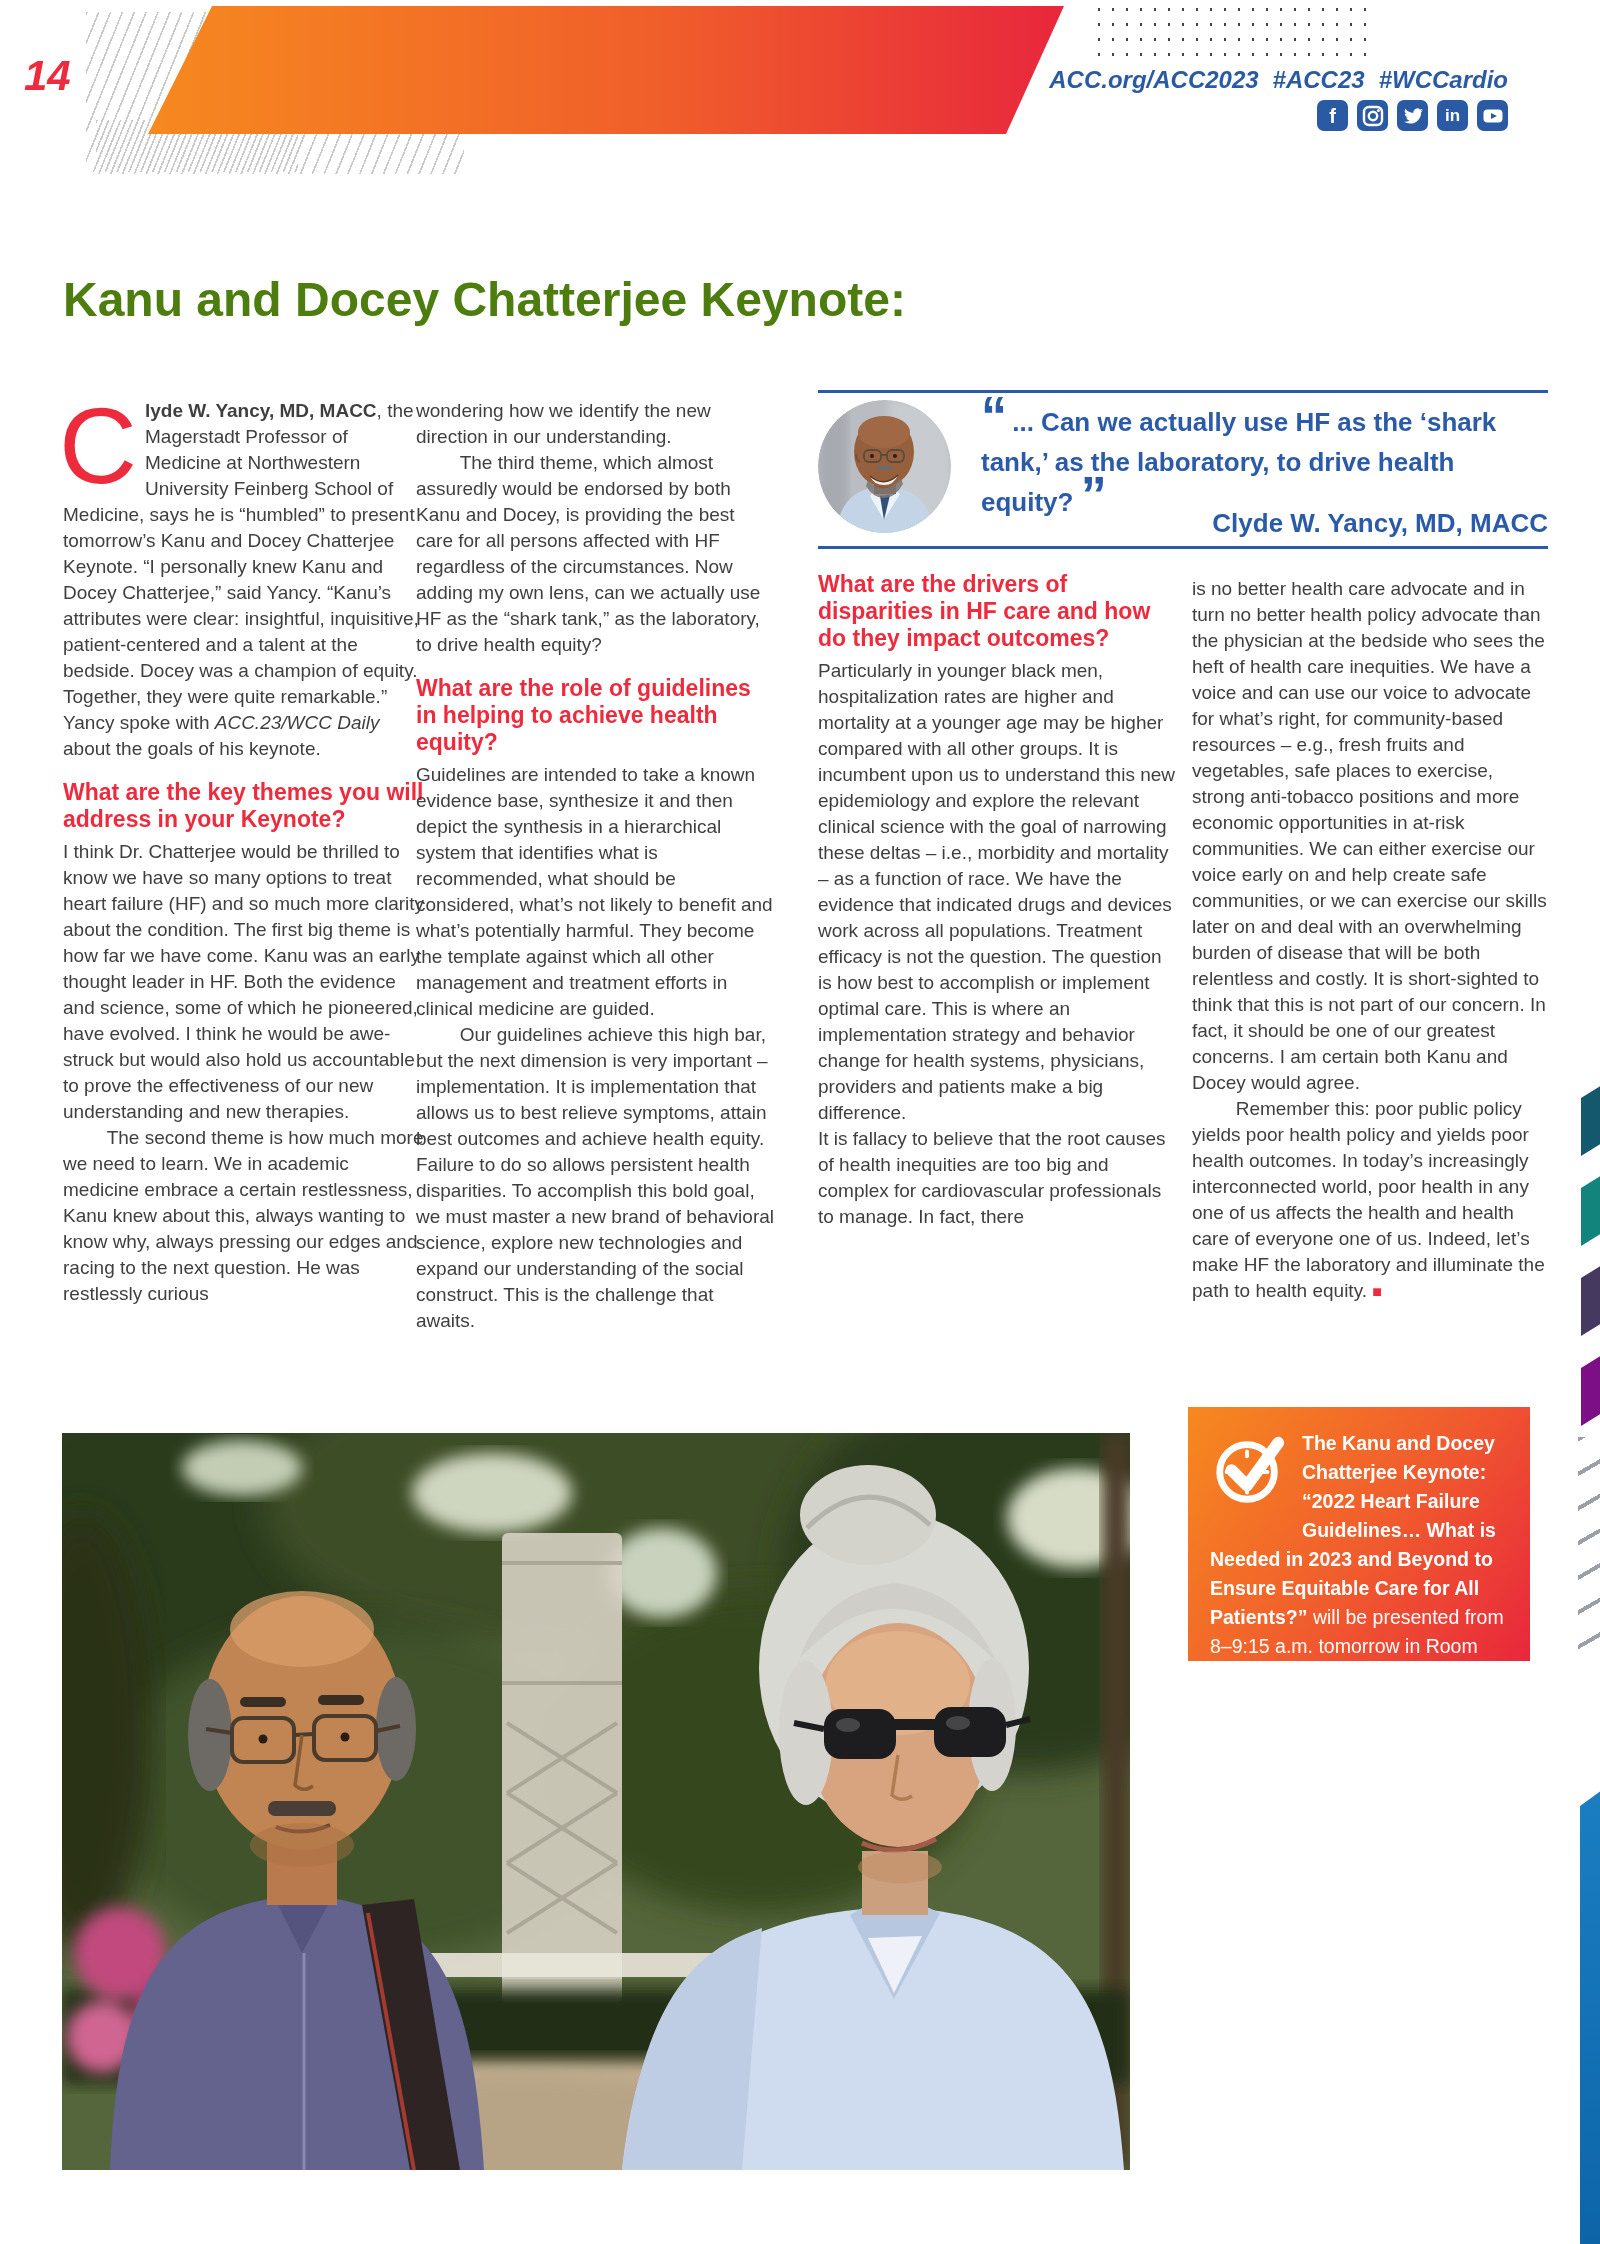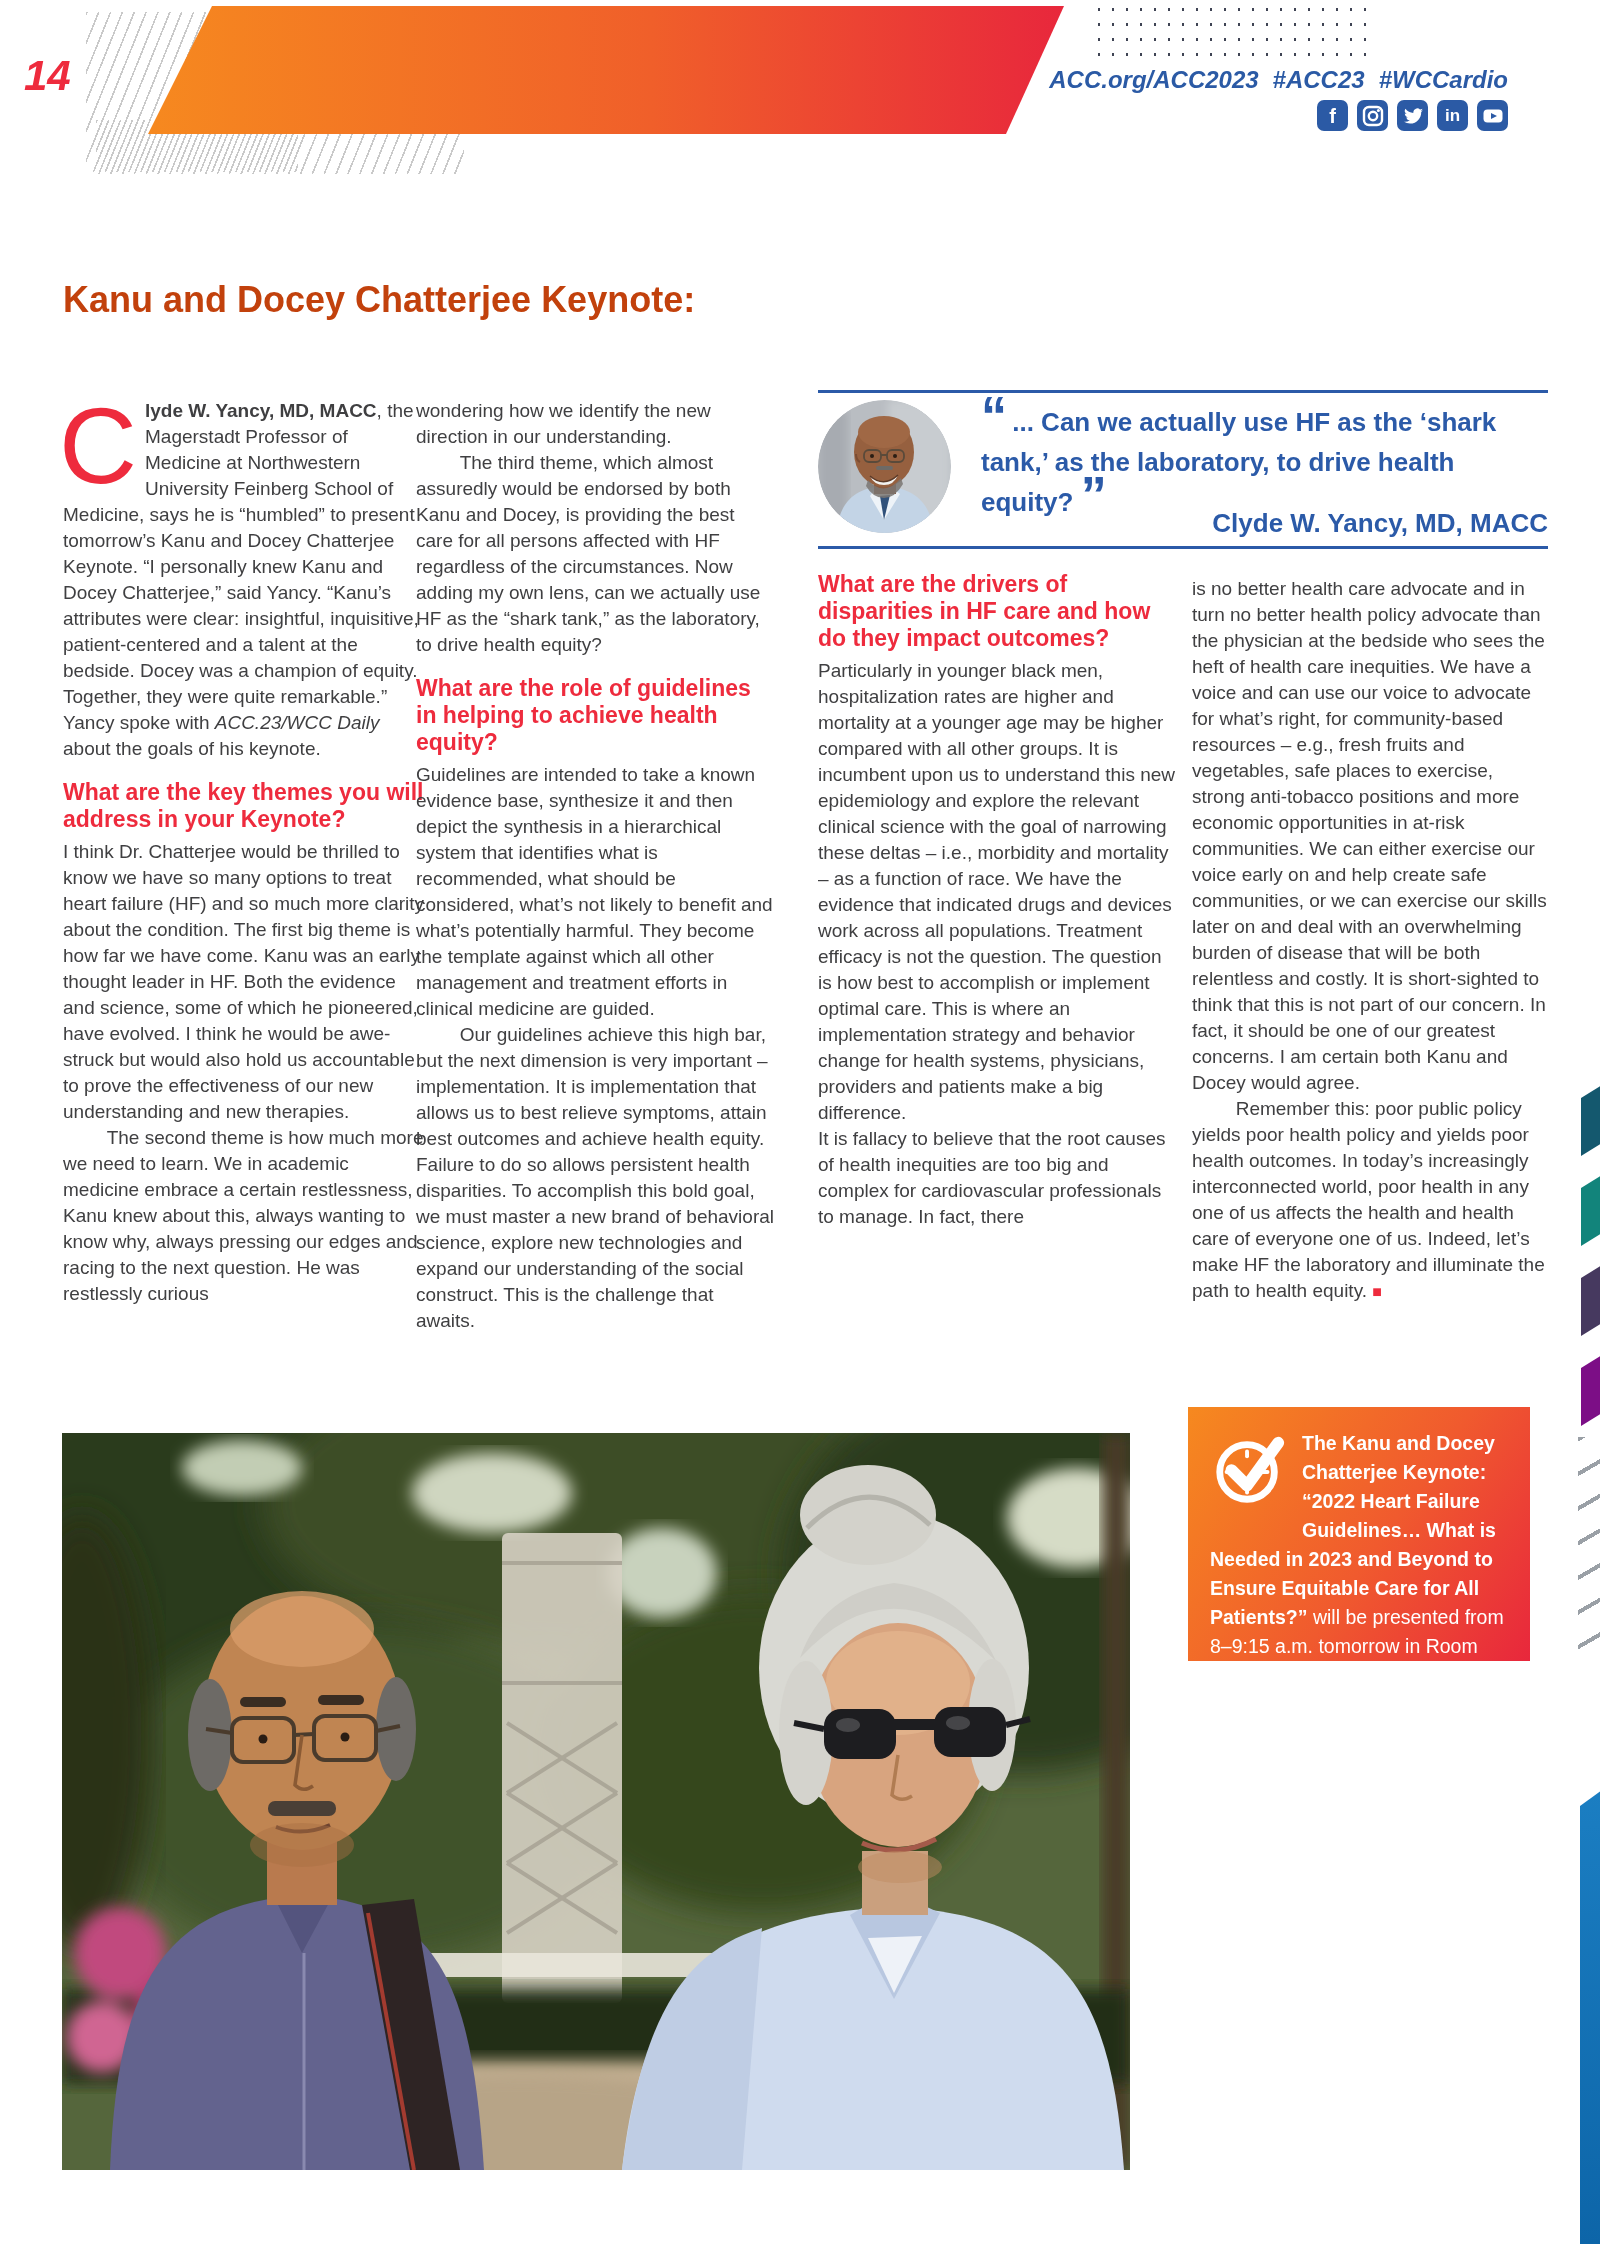--- a/index.html
+++ b/index.html
@@ -44,21 +44,21 @@
   .icons-row{right:92px;top:100px;display:flex;gap:9px;}
   .sicon{
     width:31px;height:31px;border-radius:7px;background:#2b5aa5;color:#fff;
     display:flex;align-items:center;justify-content:center;
     font-weight:800;font-size:20px;line-height:1;
   }
   .sicon svg{display:block;}
 
   
   .headline{left:63px;top:278px;width:1150px;}
-  .kicker{font-size:36px;line-height:43px;font-weight:800;color:#c2410c;}
+  .kicker{font-size:48px;line-height:43px;font-weight:800;color:#4d7c0f;}
   .title{font-size:36px;line-height:43px;font-weight:400;color:#1e3a68;}
 
   
   .col{position:absolute;font-size:19px;line-height:26px;color:#3f3f41;}
   .col p{margin:0;}
   .col p.indent{text-indent:2.3em;}
   .col .redhead{font-size:23px;line-height:27px;font-weight:700;color:#ee2b3d;margin:17px 0 6px 0;}
   .col .redhead.first{margin-top:9px;}
   #col1{left:63px;top:398px;width:362px;}
   #col2{left:416px;top:398px;width:360px;}

